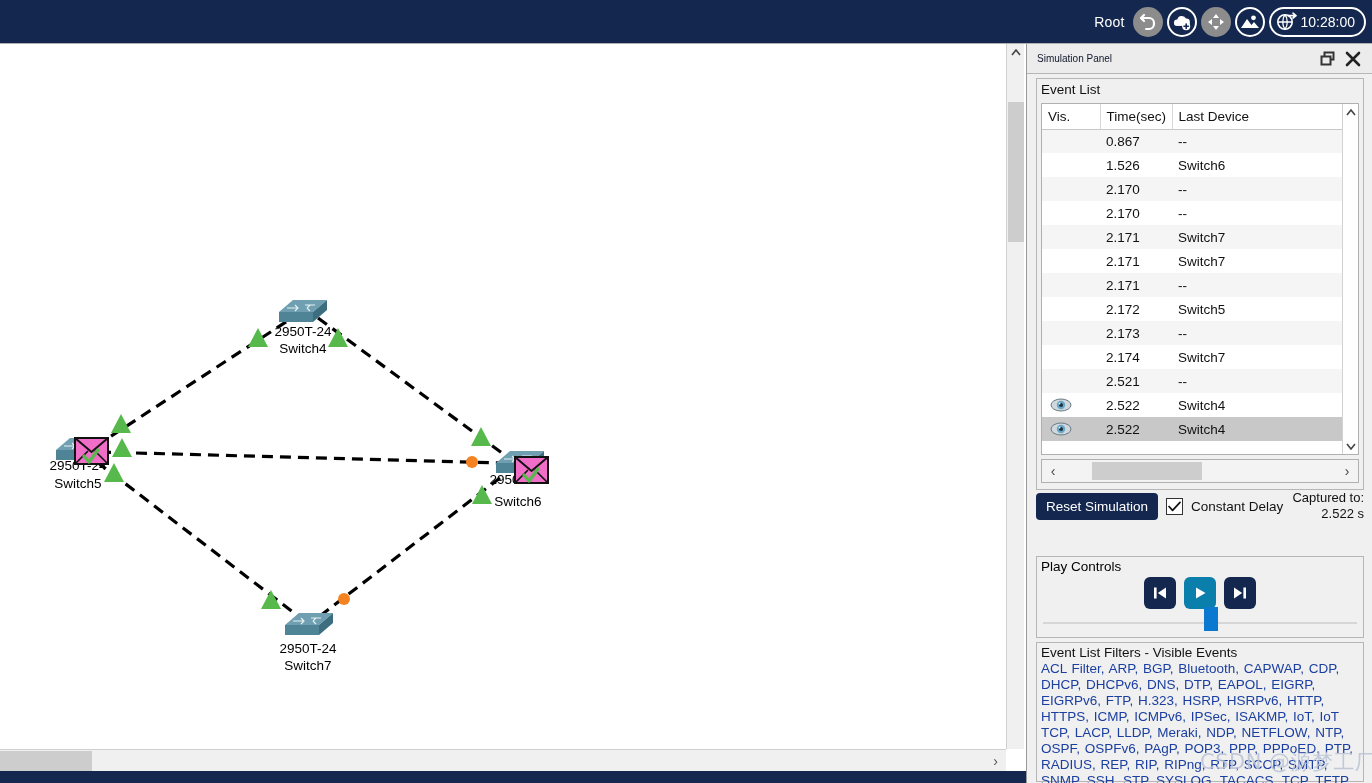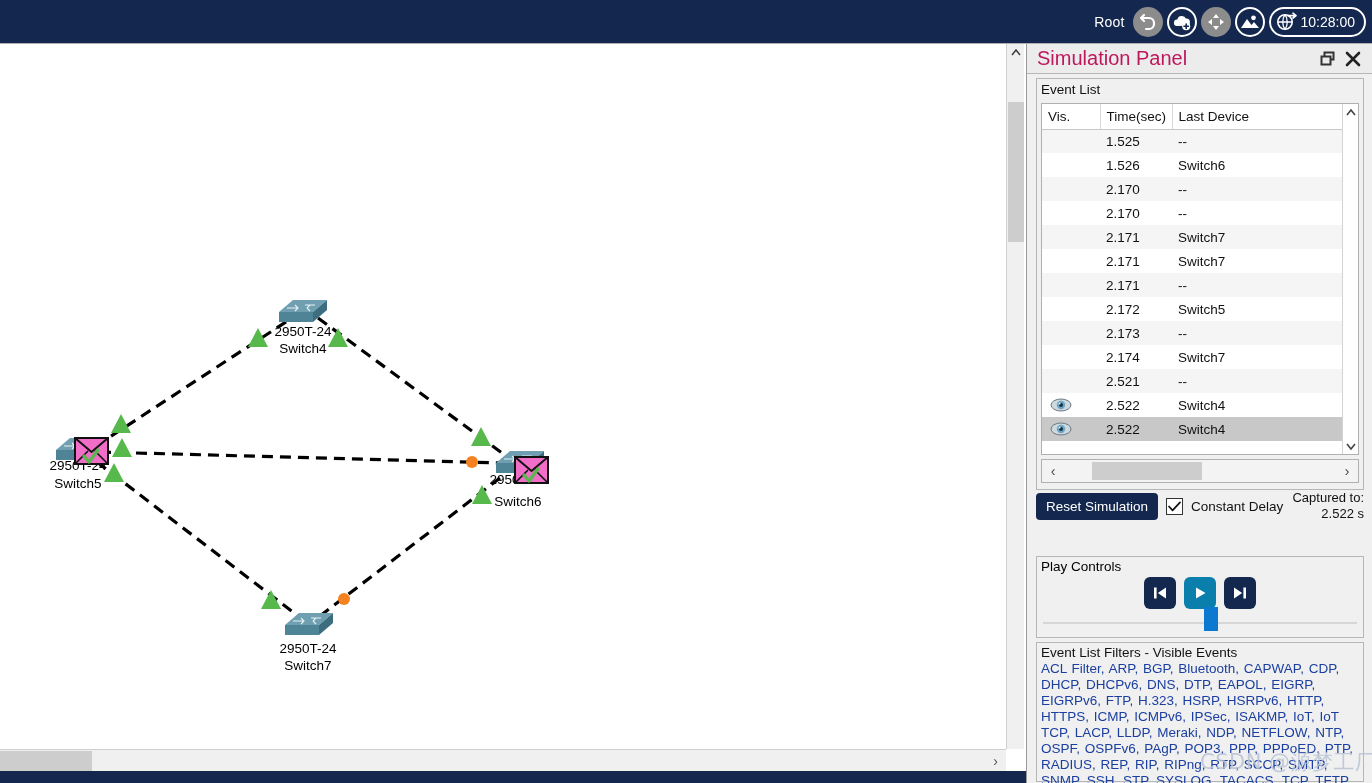--- a/index.html
+++ b/index.html
@@ -62,21 +62,21 @@
   
   #sim-panel {
     position:absolute; left:1026px; top:44px; width:346px; height:739px;
     background:#f0f0f0; border-left:1px solid #9a9a9a;
   }
   #sim-header {
     position:relative; height:30px; background:#ececec;
     border-bottom:1px solid #b6b6b6; display:flex; align-items:center;
     padding:0 6px 0 10px;
   }
-  #sim-header .title { font-size:20px; color:#be185d; flex:1; }
+  #sim-header .title { font-size:10px; color:#0f172a; flex:1; }
   #sim-header .hdr-btn { width:26px; height:26px; display:flex; align-items:center; justify-content:center; }
 
   .group {
     margin:4px 8px 0 9px; border:1px solid #b6b6b6; background:#f0f0f0;
     position:relative;
   }
   .group > .glabel {
     font-size:13.5px; color:#111; padding:3px 0 3px 4px;
   }
 
@@ -330,21 +330,21 @@
         <thead>
           <tr>
             <th>Vis.</th>
             <th>Time(sec)</th>
             <th>Last Device</th>
           </tr>
         </thead>
         <tbody id="evt-body">
             <tr class="alt">
               <td class="c-vis"></td>
-              <td class="c-time">1.525</td>
+              <td class="c-time">0.867</td>
               <td class="c-dev">--</td>
             </tr>
             <tr>
               <td class="c-vis"></td>
               <td class="c-time">1.526</td>
               <td class="c-dev">Switch6</td>
             </tr>
             <tr class="alt">
               <td class="c-vis"></td>
               <td class="c-time">2.170</td>

